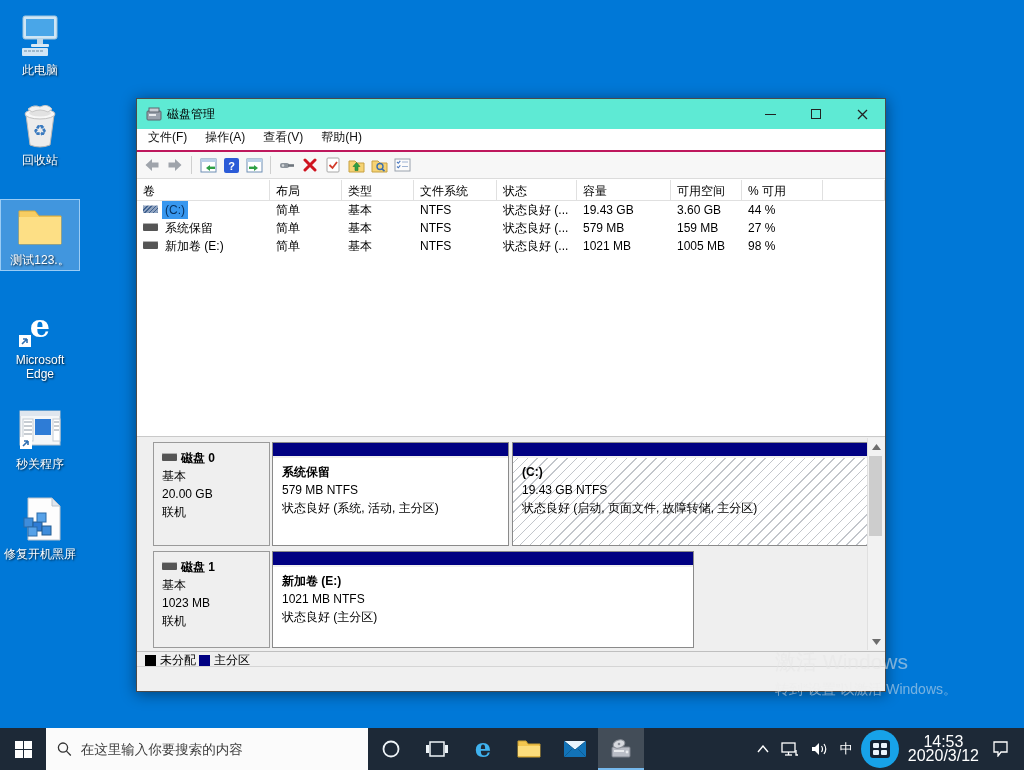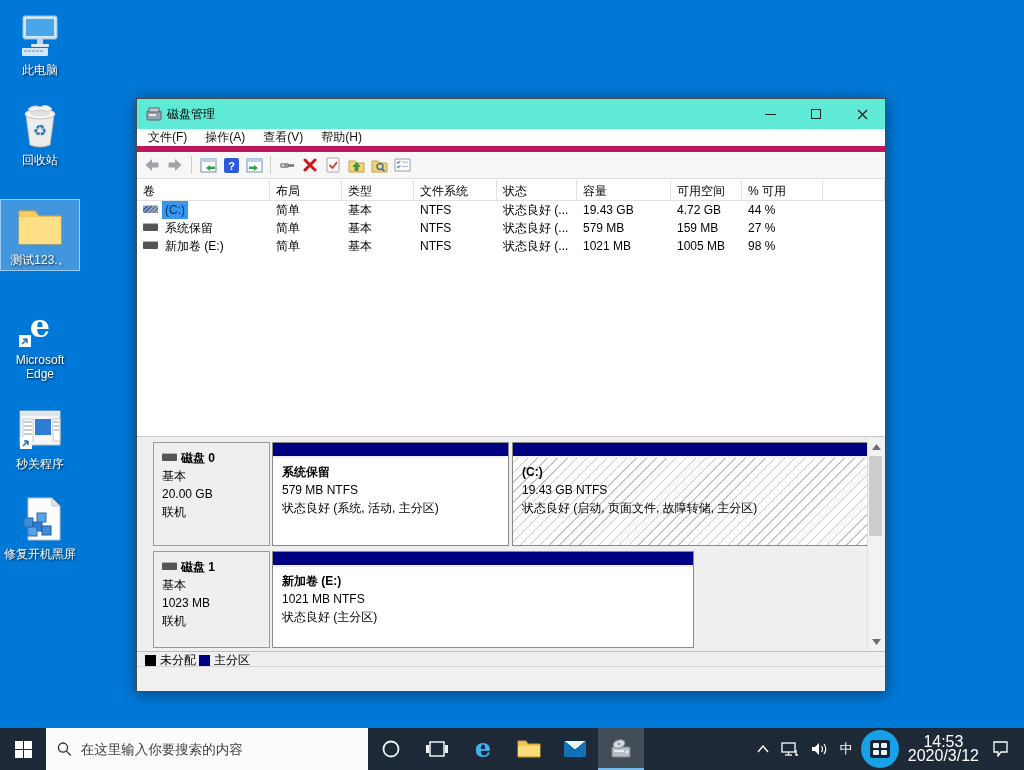--- a/index.html
+++ b/index.html
@@ -11,21 +11,21 @@
   .dicon .ic { height:48px; display:flex; align-items:center; justify-content:center; }
   .dicon .lbl { margin-top:3px; font-size:12px; color:#fff; line-height:14px; text-shadow:1px 1px 2px rgba(0,0,0,.8); }
   .dicon.selected { background:rgba(130,180,230,.5); outline:1px solid rgba(205,232,255,.75); }
 
   
   #dm-window { position:absolute; left:136px; top:98px; width:750px; height:594px; background:#fff; border:1px solid #4a4a4a; box-shadow:0 2px 14px rgba(0,0,0,.45); }
   .titlebar { height:30px; display:flex; align-items:center; background:#5eead4; }
   .titlebar .ttext { font-size:12px; color:#000; margin-left:5px; flex:0 0 auto; }
   .titlebar .spacer { flex:1; }
   .capbtn { width:46px; height:30px; display:flex; align-items:center; justify-content:center; }
-  .menubar { height:23px; display:flex; align-items:flex-start; padding-left:2px; border-bottom:6px solid #be185d; }
+  .menubar { height:23px; display:flex; align-items:flex-start; padding-left:2px; border-bottom:2px solid #be185d; }
   .menu-item { font-size:12px; color:#111; padding:0 9px; }
   .toolbar { height:27px; background:#f7f7f7; border-bottom:1px solid #dcdcdc; display:flex; align-items:center; padding-left:5px; gap:3px; }
   .tsep { width:1px; height:18px; background:#cfcfcf; margin:0 3px; }
   .tbi { width:20px; height:19px; display:flex; align-items:center; justify-content:center; }
 
   
   .vgrid { display:grid; grid-template-columns:133px 72px 72px 83px 80px 94px 71px 81px 1fr; font-size:12px; }
   .vhead { height:21px; border-bottom:1px solid #e0e0e0; }
   .vhead .hc { padding:3px 0 0 6px; border-right:1px solid #e0e0e0; color:#000; white-space:nowrap; overflow:hidden; }
   .vrow { height:18px; line-height:18px; }
@@ -302,21 +302,21 @@
         <div class="hc"></div>
       </div>
 
       <div class="vgrid vrow">
         <div class="c"><span class="drv h"></span><span class="vol-name sel">(C:)</span></div>
         <div class="c">简单</div>
         <div class="c">基本</div>
         <div class="c">NTFS</div>
         <div class="c">状态良好 (...</div>
         <div class="c">19.43 GB</div>
-        <div class="c">4.72 GB</div>
+        <div class="c">3.60 GB</div>
         <div class="c">44 %</div>
         <div class="c"></div>
       </div>
 
       <div class="vgrid vrow">
         <div class="c"><span class="drv"></span><span class="vol-name">系统保留</span></div>
         <div class="c">简单</div>
         <div class="c">基本</div>
         <div class="c">NTFS</div>
         <div class="c">状态良好 (...</div>
@@ -405,20 +405,24 @@
             <svg width="9" height="6">
               <path d="M4.5 6 L0 0 H9 Z" fill="#6d6d6d"></path>
             </svg>
           </div>
       </div>
     </div>
 
     <div class="statusbar"></div>
   </div>
 
+  <div class="wm">
+    <div class="l1">激活 Windows</div>
+    <div class="l2">转到“设置”以激活 Windows。</div>
+  </div>
 
   <div class="taskbar">
     <div class="tb-btn">
       <svg width="17" height="17" viewBox="0 0 17 17">
           <rect x="0" y="0" width="8" height="8" fill="#fff"></rect>
           <rect x="9" y="0" width="8" height="8" fill="#fff"></rect>
           <rect x="0" y="9" width="8" height="8" fill="#fff"></rect>
           <rect x="9" y="9" width="8" height="8" fill="#fff"></rect>
         </svg>
     </div>

